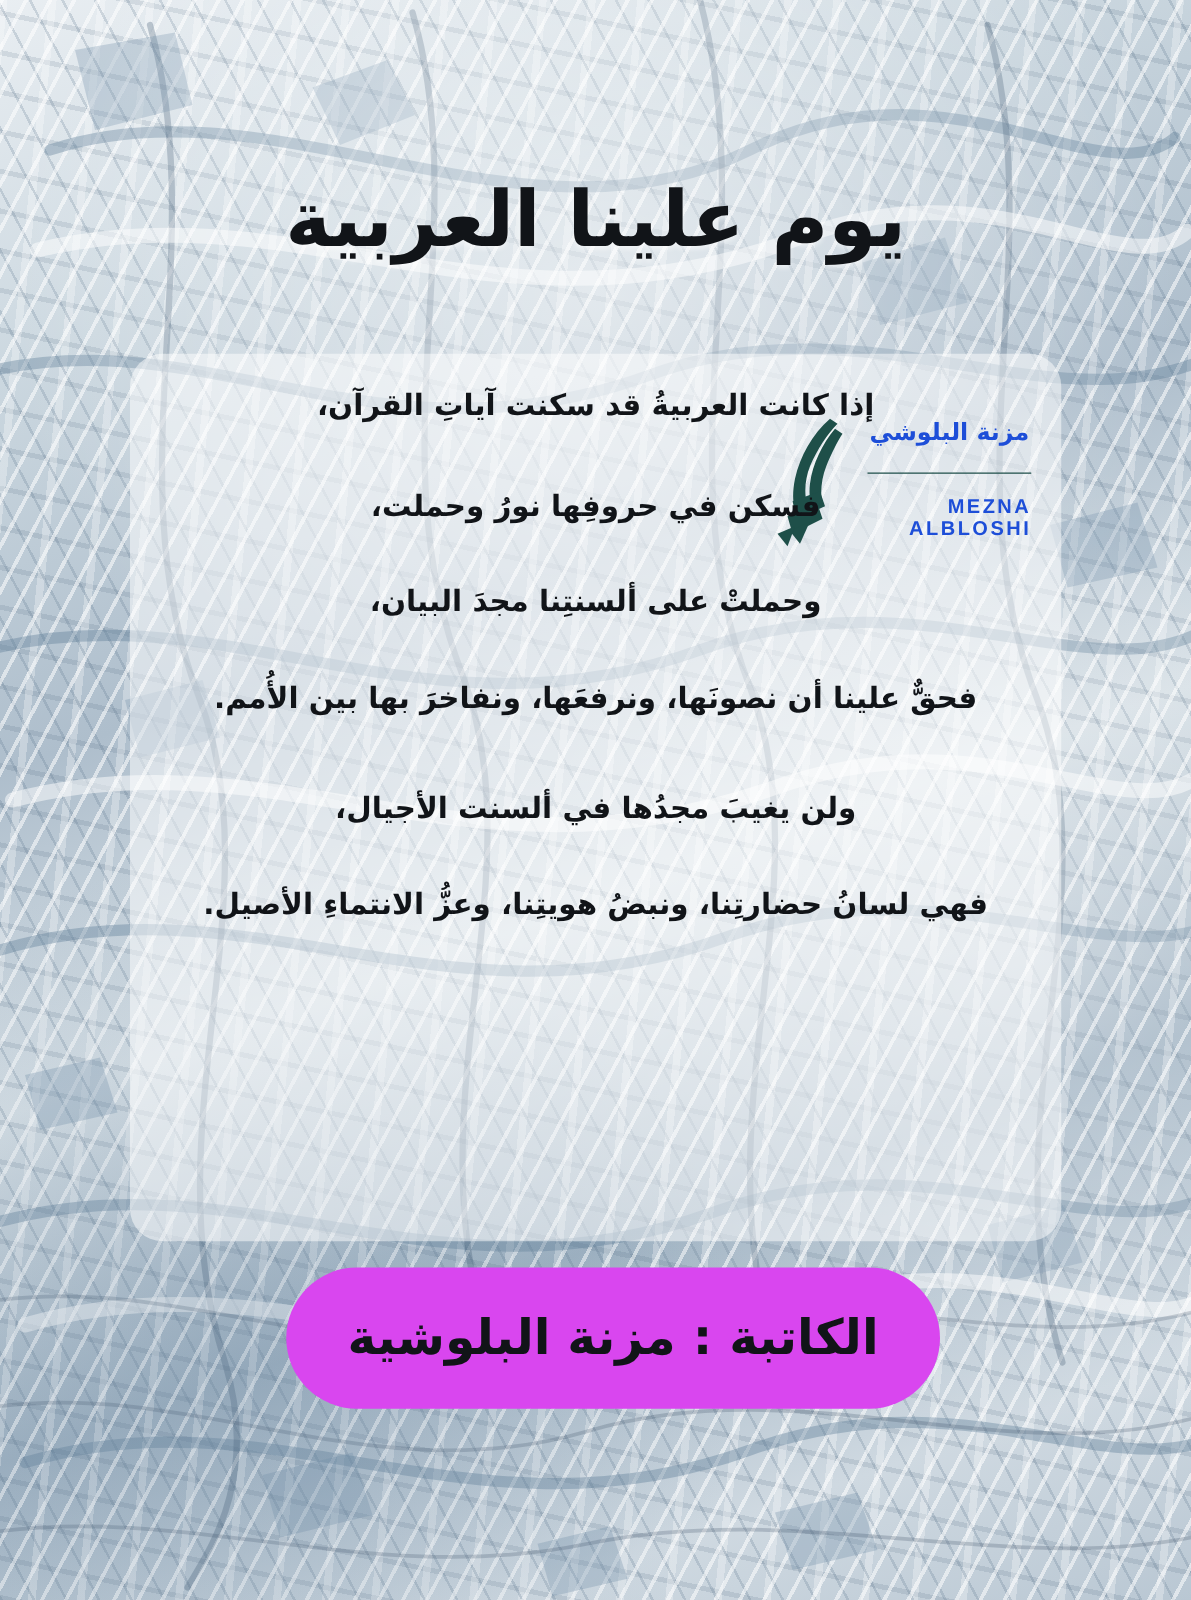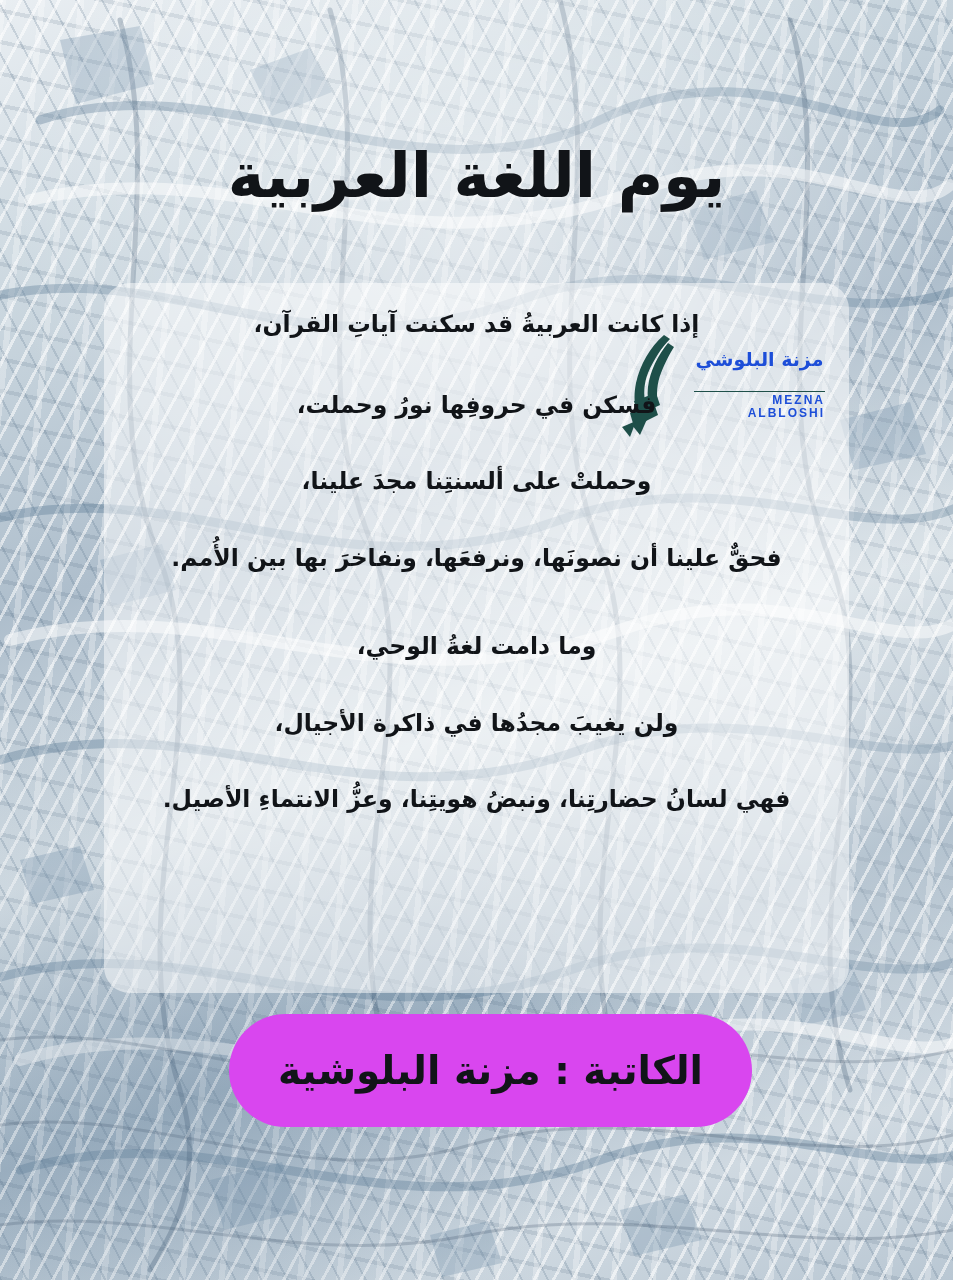--- a/index.html
+++ b/index.html
@@ -95,26 +95,26 @@
   .logo-mark { width: 78px; height: 108px; flex: none; }
   .logo-text {
     display: flex;
     flex-direction: column;
     align-items: center;
     color: #1d4ed8;
     line-height: 1.15;
   }
   .logo-ar { font-size: 19px; font-weight: bold; }
   .logo-en {
-    font-size: 12px;
+    font-size: 16px;
     letter-spacing: 2.0px;
     font-weight: bold;
     font-family: "Liberation Sans", sans-serif;
     border-top: 1px solid #1e4f49;
-    padding-top: 2px;
+    padding-top: 18px;
     margin-top: 20px;
   }
 
   .verses {
     position: relative;
     margin: 0;
     padding: 0;
     list-style: none;
     text-align: center;
     color: #111418;
@@ -192,21 +192,21 @@
       <g fill="none" stroke="#2c4258" stroke-opacity="0.22" stroke-width="3">
         <path d="M0,1040 C160,1020 300,1110 470,1060 C640,1010 800,1090 953,1050"></path>
         <path d="M0,1125 C160,1105 300,1195 470,1145 C640,1095 800,1175 953,1135"></path>
         <path d="M0,1225 C160,1205 300,1270 470,1235 C640,1200 800,1260 953,1230"></path>
       </g>
     </svg>
   </div>
 
   <div class="bg-veil"></div>
 
-  <h1 class="title">يوم اللغة العربية</h1>
+  <h1 class="title">يوم علينا العربية</h1>
 
   <div class="card">
 
     <div class="logo">
       <span class="logo-mark">
         <svg viewBox="0 0 78 108" xmlns="http://www.w3.org/2000/svg">
           <g fill="#1e4f49">
             <path d="M54 4 C40 16 30 34 26 52 C24 62 24 70 26 78 L36 74 C33 64 34 52 38 42 C44 28 52 16 60 8 Z"></path>
             <path d="M58 12 C48 24 40 40 38 56 C37 64 38 72 40 78 L48 72 C46 64 47 52 51 42 C55 32 60 22 64 16 Z"></path>
             <path d="M24 70 L46 62 L50 74 L28 84 Z"></path>
@@ -218,24 +218,23 @@
       </span>
       <span class="logo-text">
         <span class="logo-ar">مزنة البلوشي</span>
         <span class="logo-en">MEZNA ALBLOSHI</span>
       </span>
     </div>
 
     <div class="verses">
       <p class="verse v1">إذا كانت العربيةُ قد سكنت آياتِ القرآن،</p>
       <p class="verse v2">فسكن في حروفِها نورُ وحملت،</p>
-      <p class="verse v3">وحملتْ على ألسنتِنا مجدَ علينا،</p>
+      <p class="verse v3">وحملتْ على ألسنتِنا مجدَ البيان،</p>
       <p class="verse v4">فحقٌّ علينا أن نصونَها، ونرفعَها، ونفاخرَ بها بين الأُمم.</p>
-      <p class="verse v5">وما دامت لغةُ الوحي،</p>
-      <p class="verse v7">ولن يغيبَ مجدُها في ذاكرة الأجيال،</p>
+      <p class="verse v7">ولن يغيبَ مجدُها في ألسنت الأجيال،</p>
       <p class="verse v8">فهي لسانُ حضارتِنا، ونبضُ هويتِنا، وعزُّ الانتماءِ الأصيل.</p>
     </div>
   </div>
 
   <div class="author-pill">
     <span class="author-text">الكاتبة : مزنة البلوشية</span>
   </div>
 
 </div>
 

